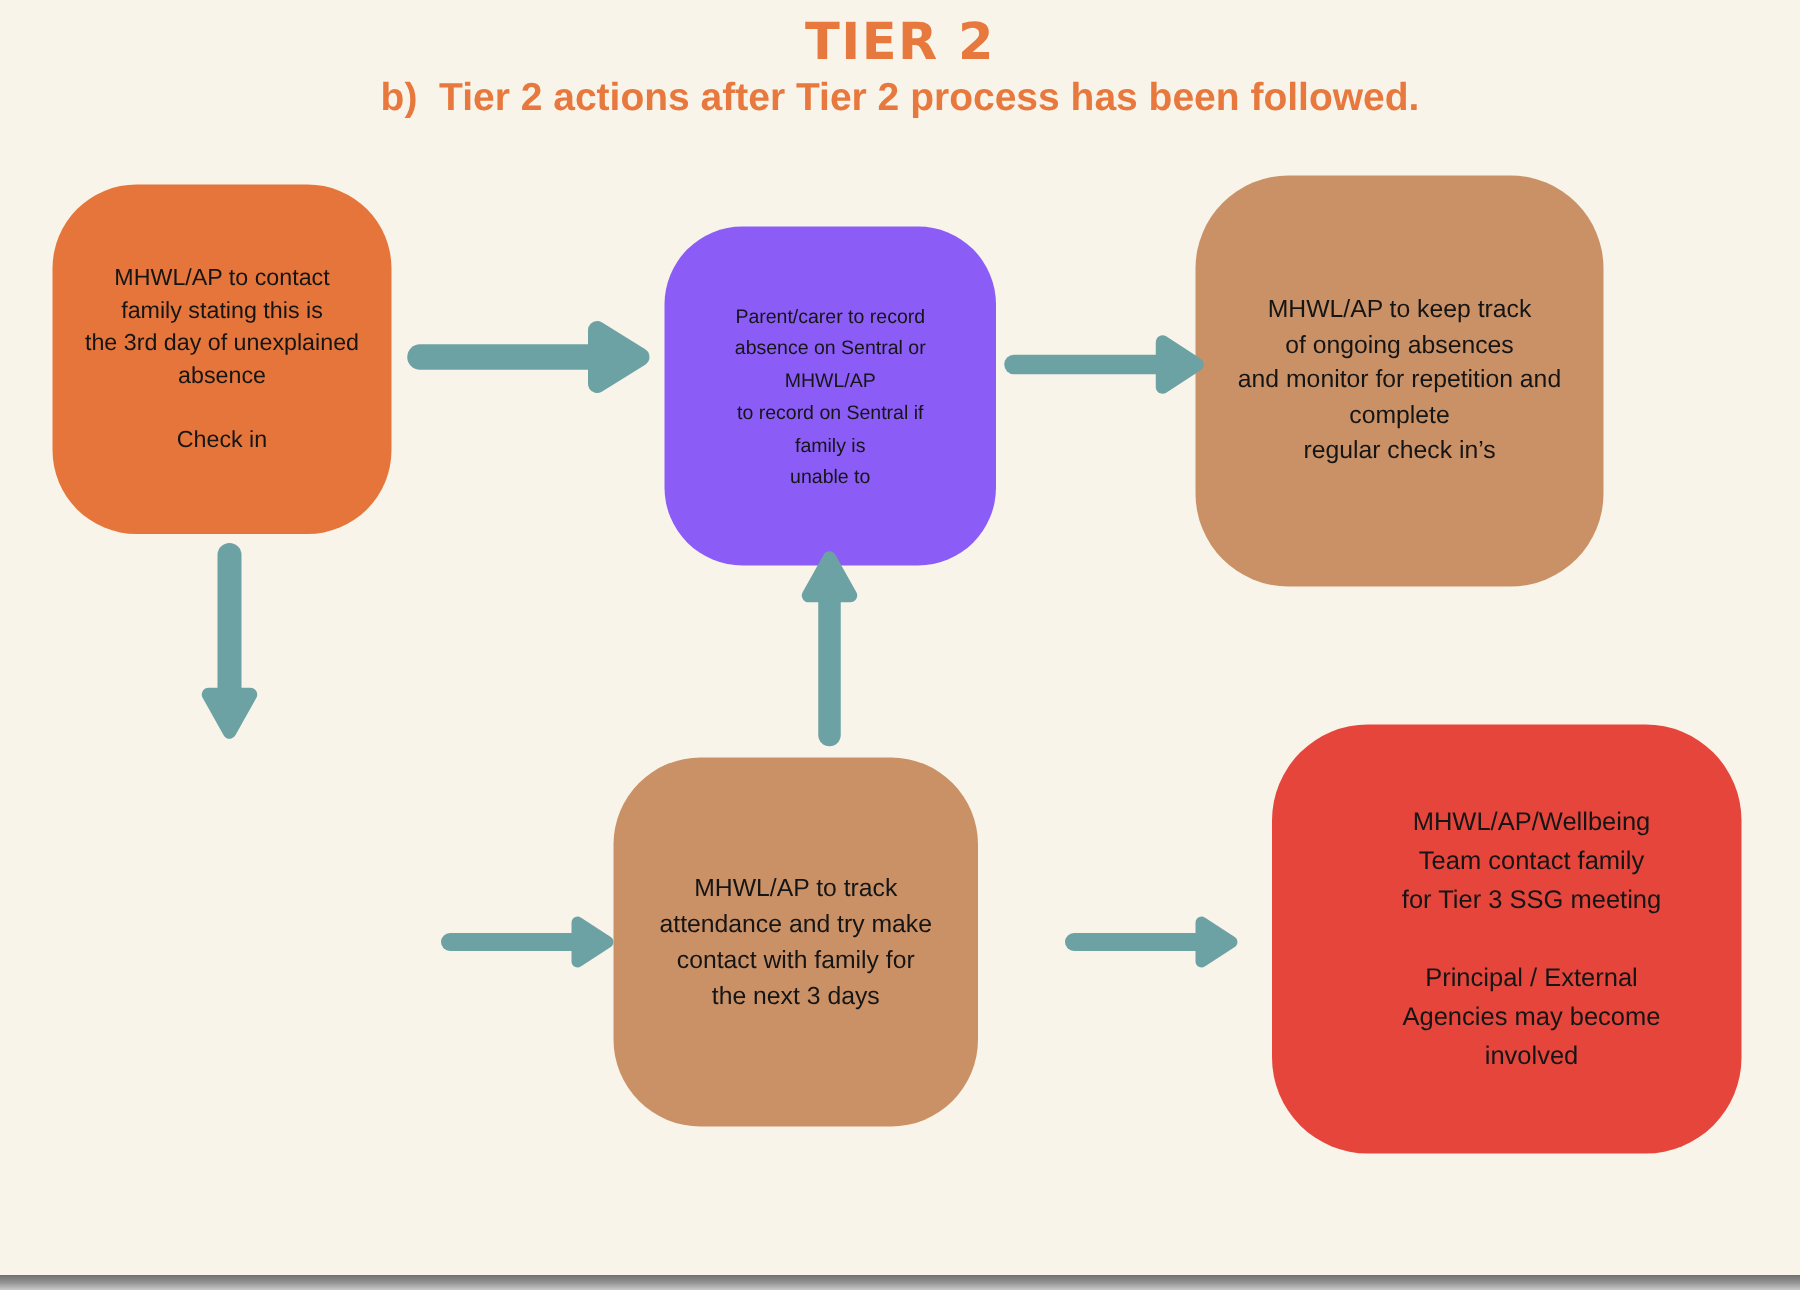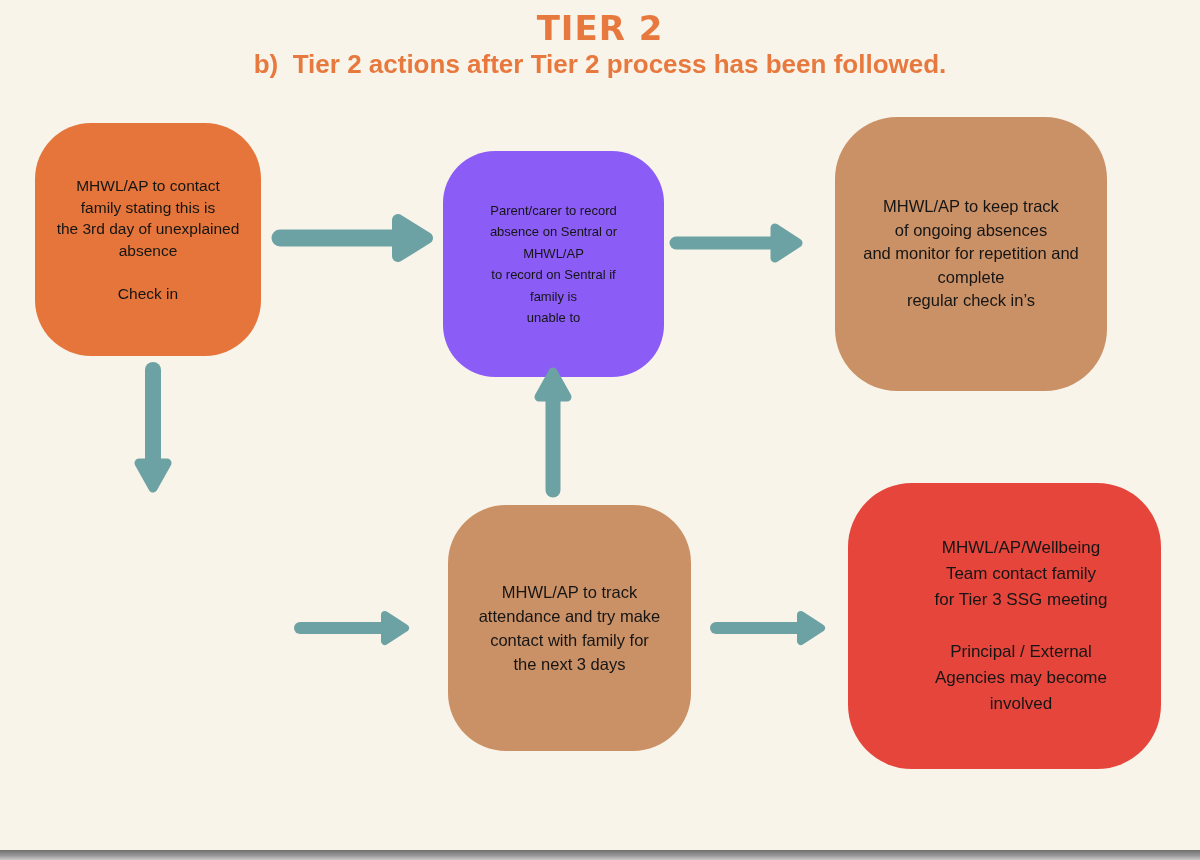--- a/index.html
+++ b/index.html
@@ -33,23 +33,23 @@
   }
   .box{
     position:absolute;
     display:flex;align-items:center;justify-content:center;
     text-align:center;
     color:#151515;
     white-space:pre-line;
   }
   .box1{left:35px;top:123px;width:226px;height:233px;background:#E5753A;border-radius:56px;font-size:15.5px;line-height:21.5px;text-align:center;}
   .box2{left:443px;top:128px;width:221px;height:226px;background:#8b5cf6;border-radius:52px;font-size:13px;line-height:21.5px;margin-top:23px;}
-  .box3{left:835px;top:117px;width:272px;height:274px;background:#CB9166;border-radius:62px;font-size:16.5px;line-height:23.5px;}
+  .box3{left:797px;top:117px;width:272px;height:274px;background:#CB9166;border-radius:62px;font-size:16.5px;line-height:23.5px;}
   .box4{left:35px;top:517px;width:238px;height:236px;background:#E5753A;border-radius:58px;font-size:24px;line-height:33px;}
-  .box5{left:448px;top:505px;width:243px;height:246px;background:#CB9166;border-radius:58px;font-size:16.5px;line-height:24px;}
+  .box5{left:409px;top:505px;width:243px;height:246px;background:#CB9166;border-radius:58px;font-size:16.5px;line-height:24px;}
   .box6{left:848px;top:483px;width:280px;height:286px;background:#E6453C;border-radius:64px;font-size:17px;line-height:26px;padding-left:33px;}
   .arrow{position:absolute;}
   .a1{left:270px;top:210px;}
   .a2{left:668px;top:218px;}
   .a3{left:130px;top:360px;}
   .a4{left:530px;top:360px;}
   .a5{left:292px;top:603px;}
   .a6{left:708px;top:603px;}
   .bottom-bar{
     position:absolute;left:0;bottom:0;width:1200px;height:10px;

